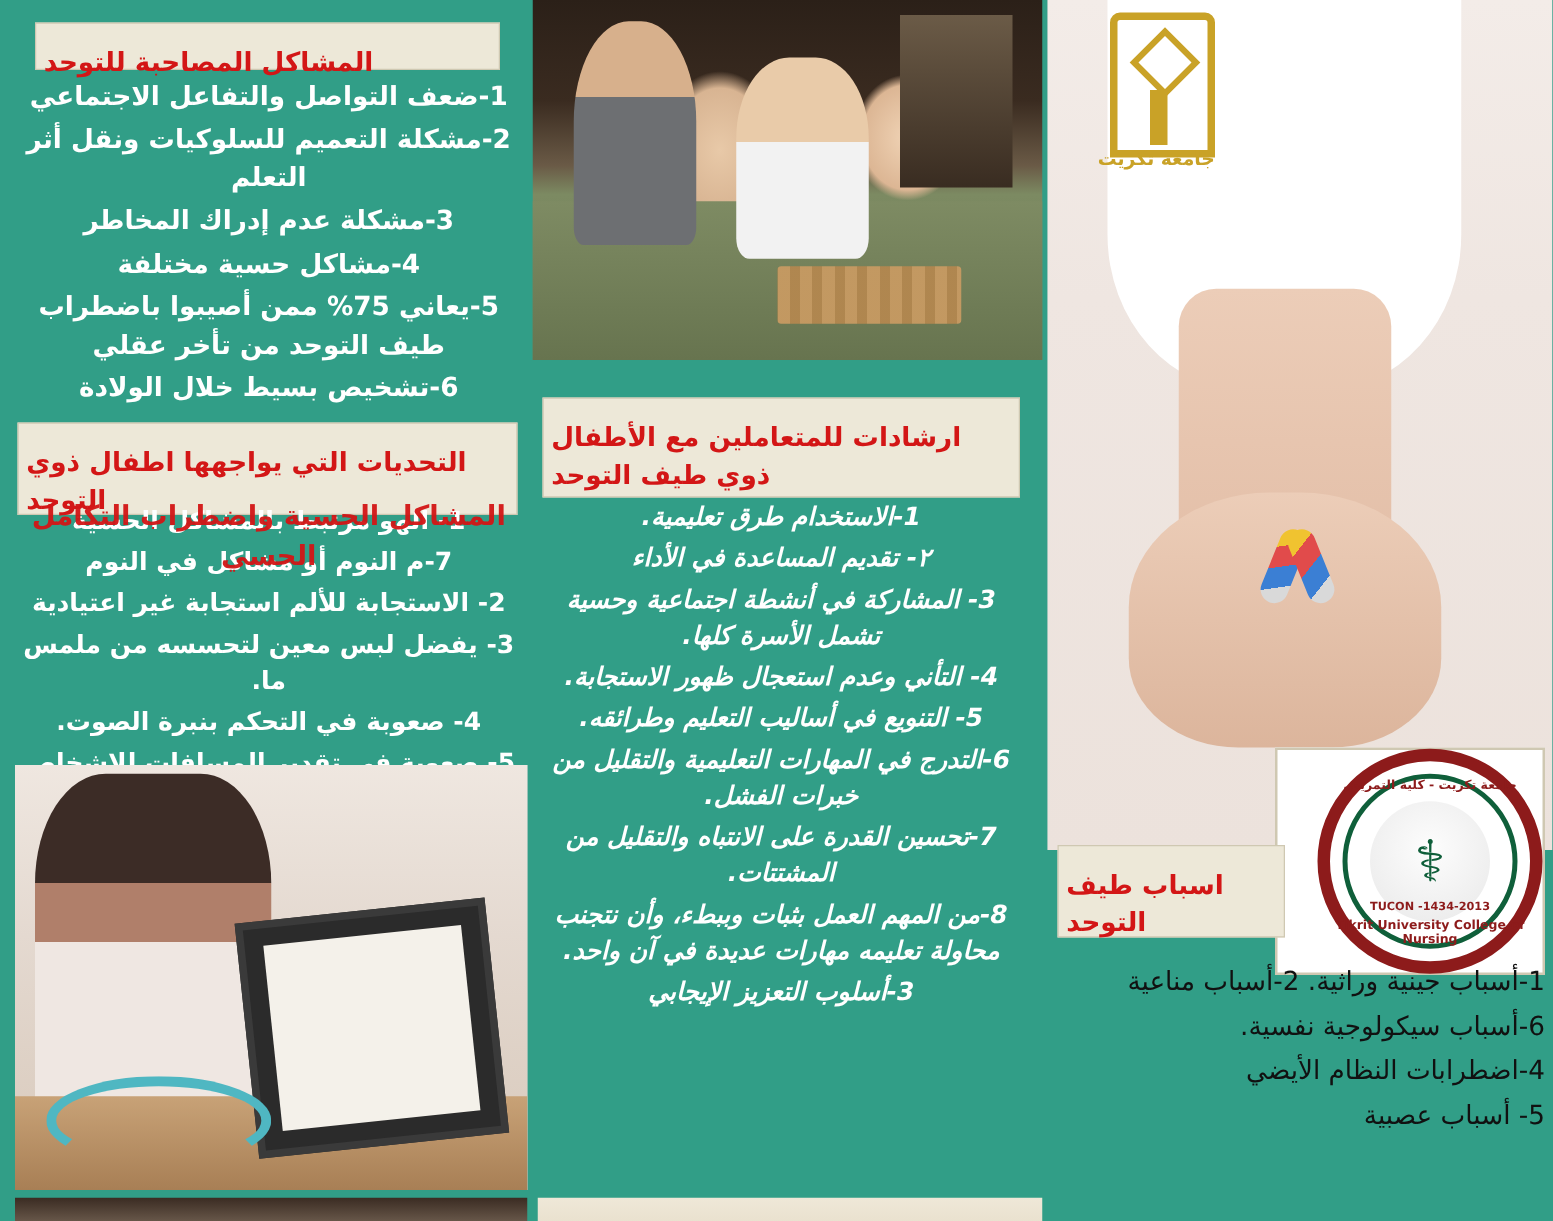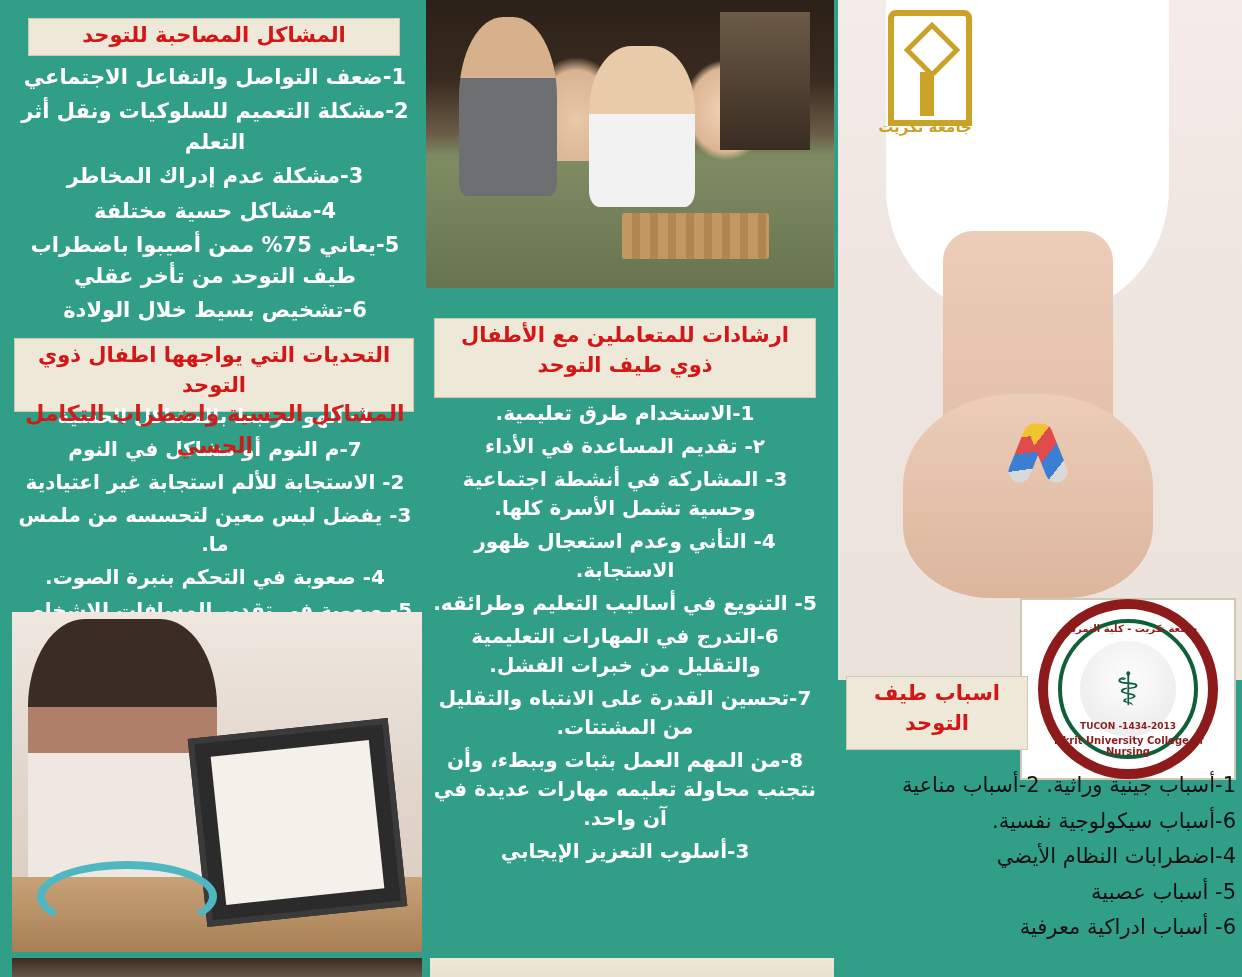--- a/index.html
+++ b/index.html
@@ -10,24 +10,24 @@
     overflow:hidden;
     position:relative;
   }
   .page{position:relative;width:1242px;height:977px;overflow:hidden;background:#319e87;}
 
   
   .panel{position:absolute;}
   .hdrbox{
     background:#ede8d8;
     border:1px solid #cfc8b2;
-    text-align:center;
+    text-align:left;
     color:#d31616;
     font-weight:bold;
-    padding:1px 6px;
+    padding:16px 6px;
     box-sizing:border-box;
   }
   .bodytext{
     color:#ffffff;
     font-weight:bold;
     line-height:1.45;
     text-align:center;
     direction:rtl;
   }
   .photo{position:absolute;overflow:hidden;background:#cfcfcf;}
@@ -41,21 +41,21 @@
   #challenges-header{left:14px;top:338px;width:400px;height:74px;font-size:21px;line-height:30px;}
   #challenges-body{position:absolute;left:10px;top:398px;width:410px;height:210px;font-size:20px;}
 
   #photo-teacher{left:12px;top:612px;width:410px;height:340px;}
   #photo-bottom-left{left:12px;top:958px;width:410px;height:60px;}
 
   
   #photo-child{left:426px;top:0;width:408px;height:288px;}
 
   #guide-header{left:434px;top:318px;width:382px;height:80px;font-size:21px;line-height:30px;}
-  #guide-body{position:absolute;left:430px;top:395px;width:390px;height:570px;font-size:20px;}
+  #guide-body{position:absolute;left:430px;top:395px;width:390px;height:570px;font-size:20px;font-style:italic;}
 
   #photo-bottom-mid{left:430px;top:958px;width:404px;height:60px;}
 
   
   #photo-hand{left:838px;top:0;width:404px;height:680px;}
   #logo-univ{position:absolute;left:872px;top:10px;width:105px;height:150px;}
   #logo-college{position:absolute;left:1020px;top:598px;width:212px;height:178px;border:2px solid #cfc8b2;background:#fff;}
 
   #causes-header{left:846px;top:676px;width:182px;height:74px;font-size:21px;line-height:30px;}
   #causes-body{position:absolute;left:840px;top:766px;width:396px;height:210px;font-size:21px;color:#111;text-align:right;font-weight:normal;line-height:1.5;}
@@ -109,21 +109,21 @@
   .img-bottom2{width:100%;height:100%;background:linear-gradient(to bottom,#efe8d8,#ded3bb);}
 
   
   .univ-logo{position:relative;width:100%;height:100%;}
   .univ-logo .sym{position:absolute;left:16px;top:0;width:72px;height:104px;border:6px solid #c9a227;border-radius:8px 8px 0 0;}
   .univ-logo .sym:before{content:"";position:absolute;left:18px;top:14px;width:30px;height:30px;border:5px solid #c9a227;transform:rotate(45deg);}
   .univ-logo .sym:after{content:"";position:absolute;left:26px;top:56px;width:14px;height:44px;background:#c9a227;}
   .univ-logo .txt{position:absolute;left:-6px;top:108px;width:118px;text-align:center;color:#c9a227;font-size:15px;font-weight:bold;}
 
   
-  .seal{position:relative;width:100%;height:100%;display:flex;align-items:center;justify-content:center;}
+  .seal{position:relative;width:100%;height:100%;display:flex;align-items:center;}
   .seal .ring{width:160px;height:160px;border-radius:50%;border:10px solid #8d1b1b;background:#ffffff;position:relative;display:flex;align-items:center;justify-content:center;}
   .seal .ring:before{content:"";position:absolute;inset:10px;border-radius:50%;border:4px solid #0f5f3a;}
   .seal .inner{width:96px;height:96px;border-radius:50%;background:radial-gradient(circle at 50% 40%,#fdfdfd,#e8e8e8);display:flex;align-items:center;justify-content:center;}
   .seal .caduceus{color:#0f5f3a;font-size:46px;line-height:1;}
   .seal .top-ar{position:absolute;top:14px;left:0;width:100%;text-align:center;color:#8d1b1b;font-size:10px;font-weight:bold;}
   .seal .bot-en{position:absolute;bottom:12px;left:0;width:100%;text-align:center;color:#8d1b1b;font-size:10px;font-weight:bold;}
   .seal .yr{position:absolute;bottom:38px;left:0;width:100%;text-align:center;color:#8d1b1b;font-size:9px;font-weight:bold;}
 
   
   .overlapped{position:relative;}
@@ -237,17 +237,16 @@
       </div>
     </div>
 
     <div class="panel hdrbox" id="causes-header">اسباب طيف التوحد</div>
 
     <div id="causes-body">
       <div class="line">1-أسباب جينية وراثية. 2-أسباب مناعية</div>
       <div class="line">6-أسباب سيكولوجية نفسية.</div>
       <div class="line">4-اضطرابات النظام الأيضي</div>
       <div class="line">5- أسباب عصبية</div>
-      <div class="line">6- أسباب ادراكية معرفية</div>
     </div>
   </div>
 
 </div>
 
 </body></html>

